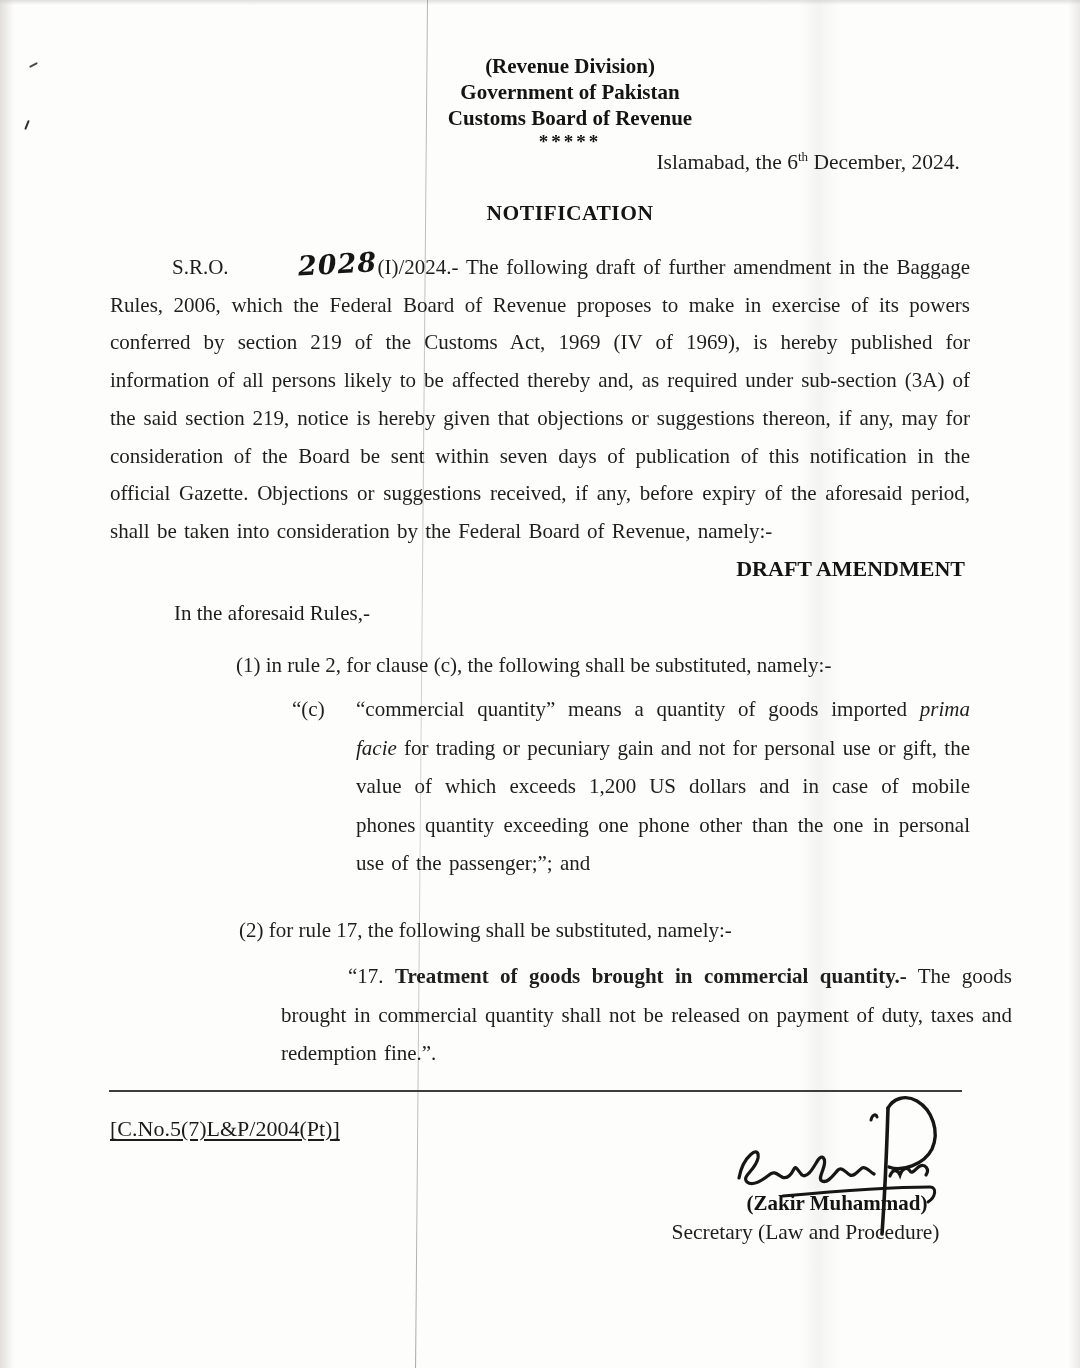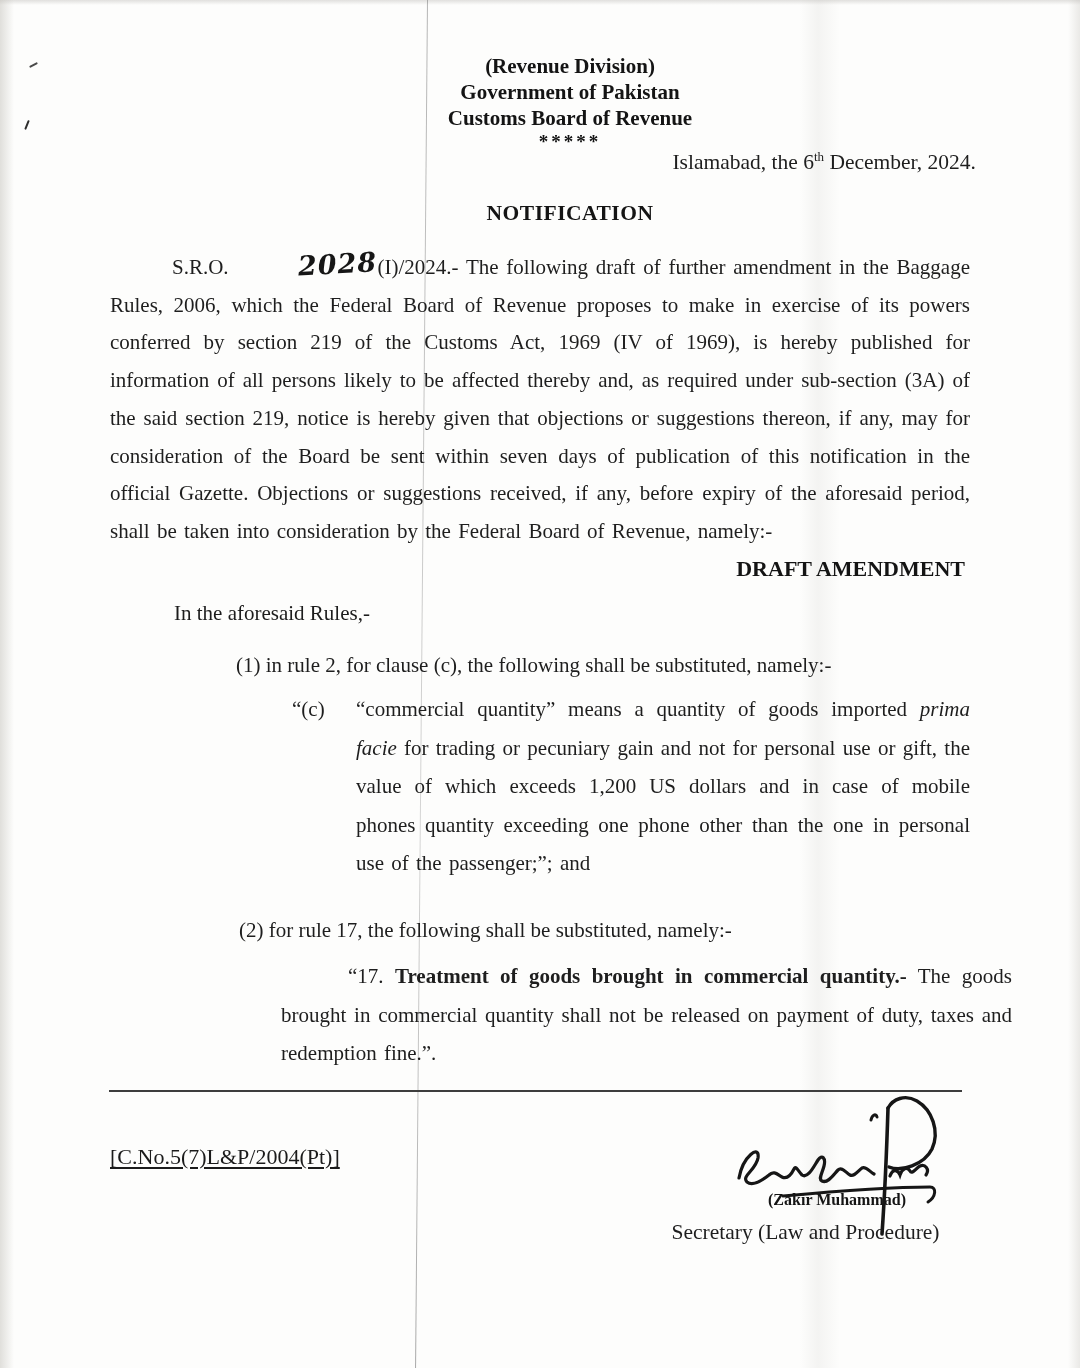--- a/index.html
+++ b/index.html
@@ -21,43 +21,43 @@
   .abs{position:absolute;}
   .crease{
     position:absolute;left:427px;top:0;width:1.4px;height:1380px;
     background:linear-gradient(180deg, rgba(120,120,120,0.55), rgba(140,140,140,0.35) 60%, rgba(110,110,110,0.6));
     transform:rotate(0.5deg);transform-origin:top left;
   }
   .mark1{left:29px;top:64px;width:9px;height:2px;background:#4a4a4a;transform:rotate(-28deg);border-radius:1px;}
   .mark2{left:26px;top:120px;width:2.4px;height:10px;background:#2e2e2e;transform:rotate(22deg);border-radius:2px;}
   .hdr{left:330px;top:53px;width:480px;text-align:center;font-weight:bold;font-size:21px;line-height:26px;color:#141414;}
   .stars{letter-spacing:3px;font-size:19px;line-height:22px;}
-  .dateline{top:149px;right:104px;font-size:21.5px;color:#1e1e1e;}
+  .dateline{top:149px;right:120px;font-size:21.5px;color:#1e1e1e;}
   .dateline sup{font-size:13px;}
   .noti{left:330px;top:201px;width:480px;text-align:center;font-weight:bold;font-size:21.5px;letter-spacing:0.5px;color:#141414;}
   .para{font-size:21px;text-align:justify;color:#1e1e1e;word-spacing:2px;}
   .p1{left:110px;top:246px;width:860px;line-height:37.7px;text-indent:62px;}
   .sro-num{
     display:inline-block;font-family:"DejaVu Serif",serif;font-size:27px;font-weight:600;
     font-style:italic;letter-spacing:1px;transform:rotate(-3deg) translateY(1px);color:#161616;
   }
   .draft-h{left:110px;top:556px;width:855px;text-align:right;font-weight:bold;font-size:22px;color:#141414;}
   .intro{left:174px;top:601px;font-size:21px;}
   .item{font-size:21px;color:#1e1e1e;}
   .it1{left:236px;top:653px;}
   .clausec{left:356px;top:690px;width:614px;line-height:38.6px;text-indent:-64px;}
   .clabel{display:inline-block;width:64px;text-indent:0;}
   .it2{left:239px;top:918px;}
   .r17{left:239px;top:957px;width:731px;line-height:38.6px;text-indent:67px;margin-left:42px;}
   .em{font-style:italic;}
   .bd{font-weight:bold;}
   .rule-line{left:109px;top:1090px;width:853px;height:2px;background:#3d3d3d;}
-  .fileno{left:110px;top:1116px;font-size:22px;text-decoration:underline;text-underline-offset:3px;color:#1b1b1b;margin-top:28px;}
+  .fileno{left:110px;top:1116px;font-size:22px;text-decoration:underline;text-underline-offset:3px;color:#1b1b1b;}
   .sig{left:733px;top:1096px;width:220px;height:150px;overflow:visible;z-index:3;}
-  .signame{left:718px;top:1191px;width:238px;text-align:center;font-weight:bold;font-size:16px;color:#141414;}
+  .signame{left:718px;top:1191px;width:238px;text-align:center;font-weight:bold;font-size:21px;color:#141414;}
   .sigtitle{left:644px;top:1220px;width:323px;text-align:center;font-size:21.5px;color:#1e1e1e;}
 </style>
 </head>
 <body>
 
 <div class="page">
 
   <div class="crease"></div>
   <div class="abs mark1"></div>
   <div class="abs mark2"></div>

